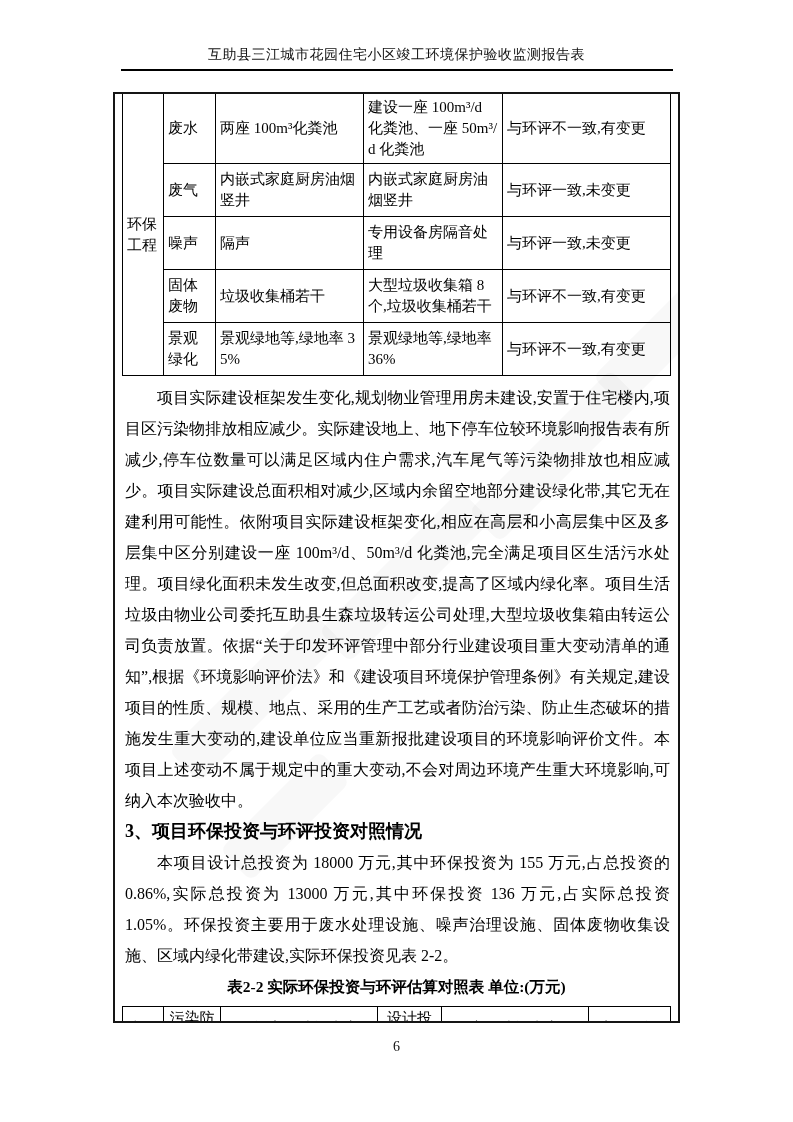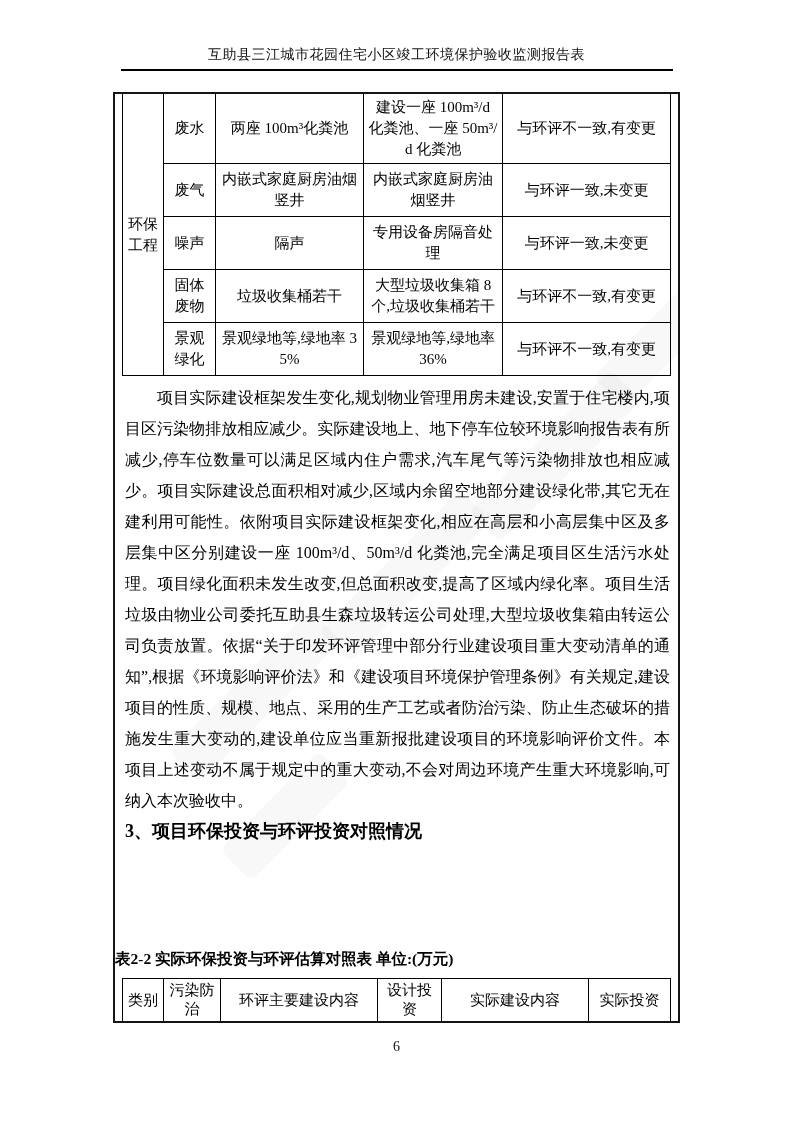--- a/index.html
+++ b/index.html
@@ -33,42 +33,42 @@
   .wm-4{left:470px;top:220px;width:160px;}
   .wm-5{left:100px;top:700px;width:140px;}
 
   .frame > *{position:relative;z-index:1;}
 
   table.env{
     border-collapse:collapse;table-layout:fixed;
     width:549px;margin:0 7px;
   }
   table.env td{
-    border:1px solid #000;text-align:center;vertical-align:middle;
+    border:1px solid #000;vertical-align:middle;
     font-size:15px;line-height:21px;padding:3px 4px;box-sizing:border-box;
     word-break:break-all;
   }
   table.env tr{height:53px;}
   table.env tr:first-child td{border-top:none;}
   table.env td.first-col{border-left:none;}
   table.env td.last-col{border-right:none;margin-left:9px;}
   
   table.env{border-left:1px solid #000;border-right:1px solid #000;}
 
   .text-block{
     padding:6px 8px 0 10px;font-size:16px;line-height:31px;
     text-align:justify;
   }
   .para{margin:0;text-indent:2em;}
   .section-heading{margin:0;font-weight:bold;font-size:18px;line-height:31px;}
 
   .bottom-block{margin-top:auto;}
   .caption{
-    text-align:left;font-weight:bold;font-size:15.5px;
-    margin:12px 0 8px 0;line-height:22px;
+    text-align:center;font-weight:bold;font-size:15.5px;
+    margin:5px 0 8px 0;line-height:22px;
   }
   table.invest{
     border-collapse:collapse;table-layout:fixed;
     width:549px;margin:0 7px;
     border-left:1px solid #000;border-right:1px solid #000;
   }
   table.invest td{
     border:1px solid #000;border-bottom:none;
     text-align:center;vertical-align:middle;
     font-size:15px;height:33px;padding:2px;box-sizing:border-box;
@@ -134,20 +134,21 @@
       <td>景观绿地等,绿地率 35%</td>
       <td>景观绿地等,绿地率 36%</td>
       <td class="last-col">与环评不一致,有变更</td>
     </tr>
   </tbody>
     </table>
 
   <div class="text-block">
     <p class="para">项目实际建设框架发生变化,规划物业管理用房未建设,安置于住宅楼内,项目区污染物排放相应减少。实际建设地上、地下停车位较环境影响报告表有所减少,停车位数量可以满足区域内住户需求,汽车尾气等污染物排放也相应减少。项目实际建设总面积相对减少,区域内余留空地部分建设绿化带,其它无在建利用可能性。依附项目实际建设框架变化,相应在高层和小高层集中区及多层集中区分别建设一座 100m³/d、50m³/d 化粪池,完全满足项目区生活污水处理。项目绿化面积未发生改变,但总面积改变,提高了区域内绿化率。项目生活垃圾由物业公司委托互助县生森垃圾转运公司处理,大型垃圾收集箱由转运公司负责放置。依据“关于印发环评管理中部分行业建设项目重大变动清单的通知”,根据《环境影响评价法》和《建设项目环境保护管理条例》有关规定,建设项目的性质、规模、地点、采用的生产工艺或者防治污染、防止生态破坏的措施发生重大变动的,建设单位应当重新报批建设项目的环境影响评价文件。本项目上述变动不属于规定中的重大变动,不会对周边环境产生重大环境影响,可纳入本次验收中。</p>
     <h3 class="section-heading">3、项目环保投资与环评投资对照情况</h3>
+    <p class="para">本项目设计总投资为 18000 万元,其中环保投资为 155 万元,占总投资的0.86%,实际总投资为 13000 万元,其中环保投资 136 万元,占实际总投资 1.05%。环保投资主要用于废水处理设施、噪声治理设施、固体废物收集设施、区域内绿化带建设,实际环保投资见表 2-2。</p>
   </div>
 
   <div class="bottom-block">
     <div class="caption">表2-2  实际环保投资与环评估算对照表  单位:(万元)</div>
     <table class="invest">
       <colgroup>
         <col style="width:41px">
           <col style="width:57px">
           <col style="width:157px">
           <col style="width:64px">

